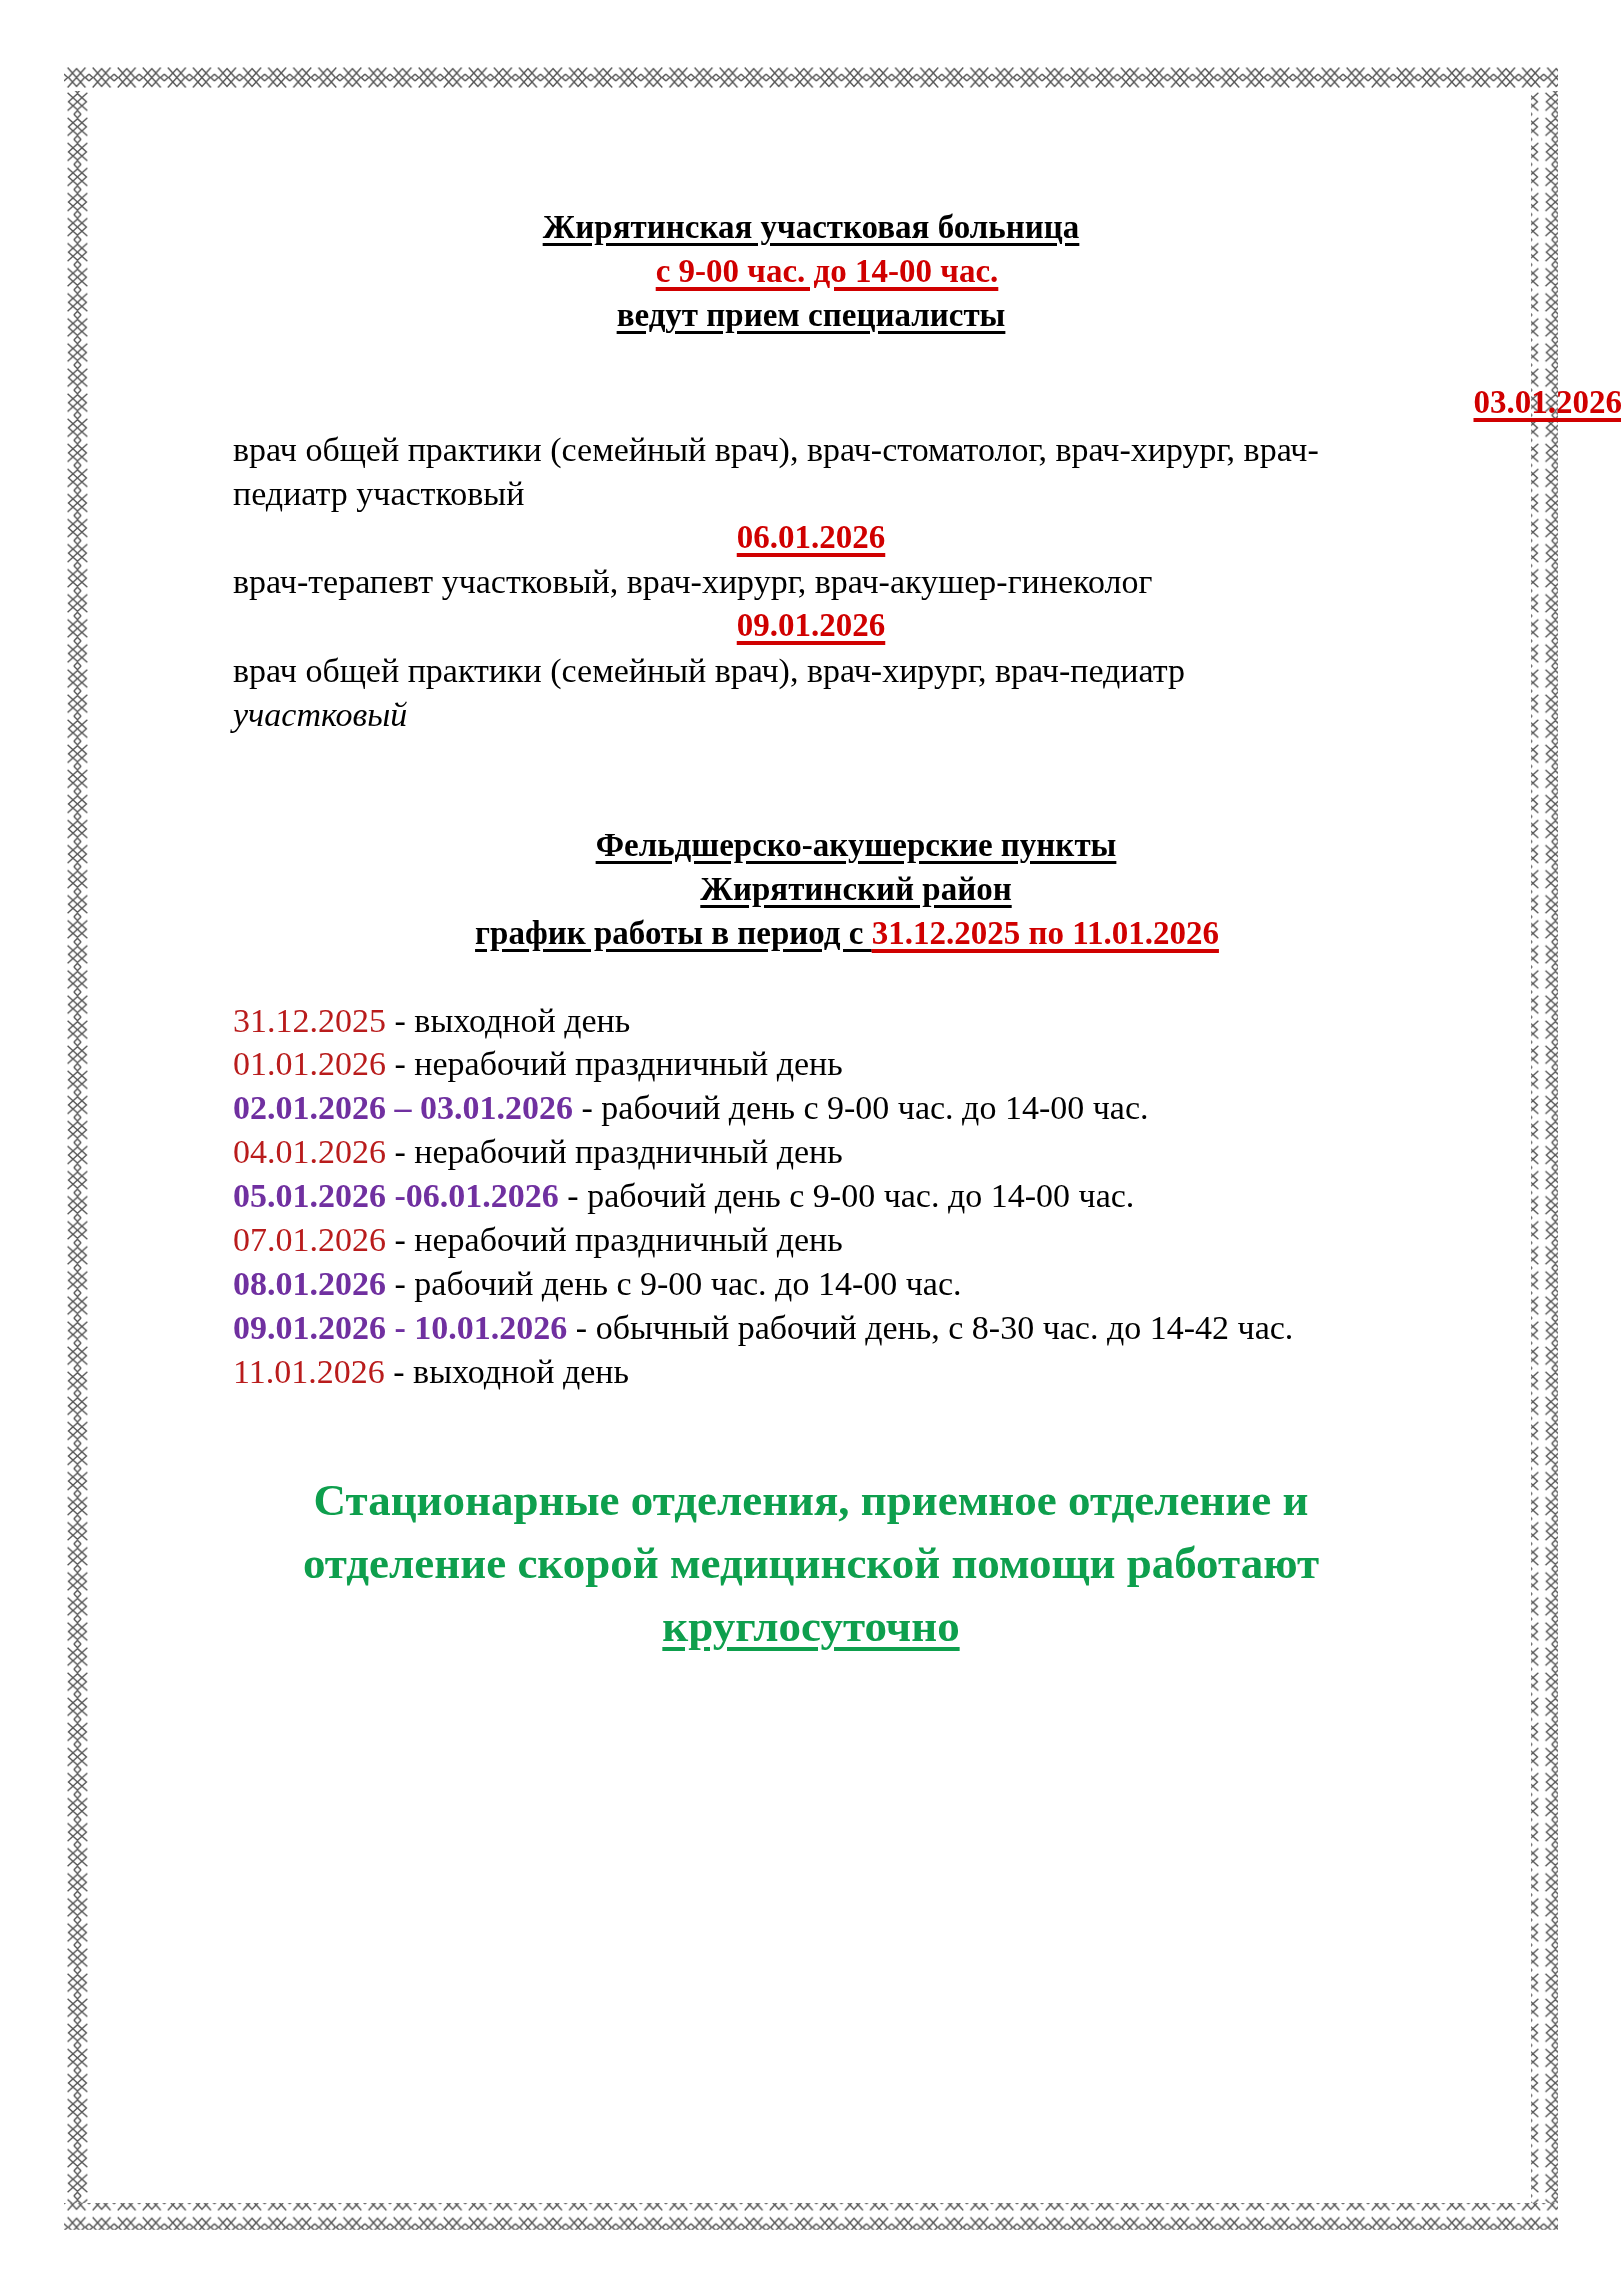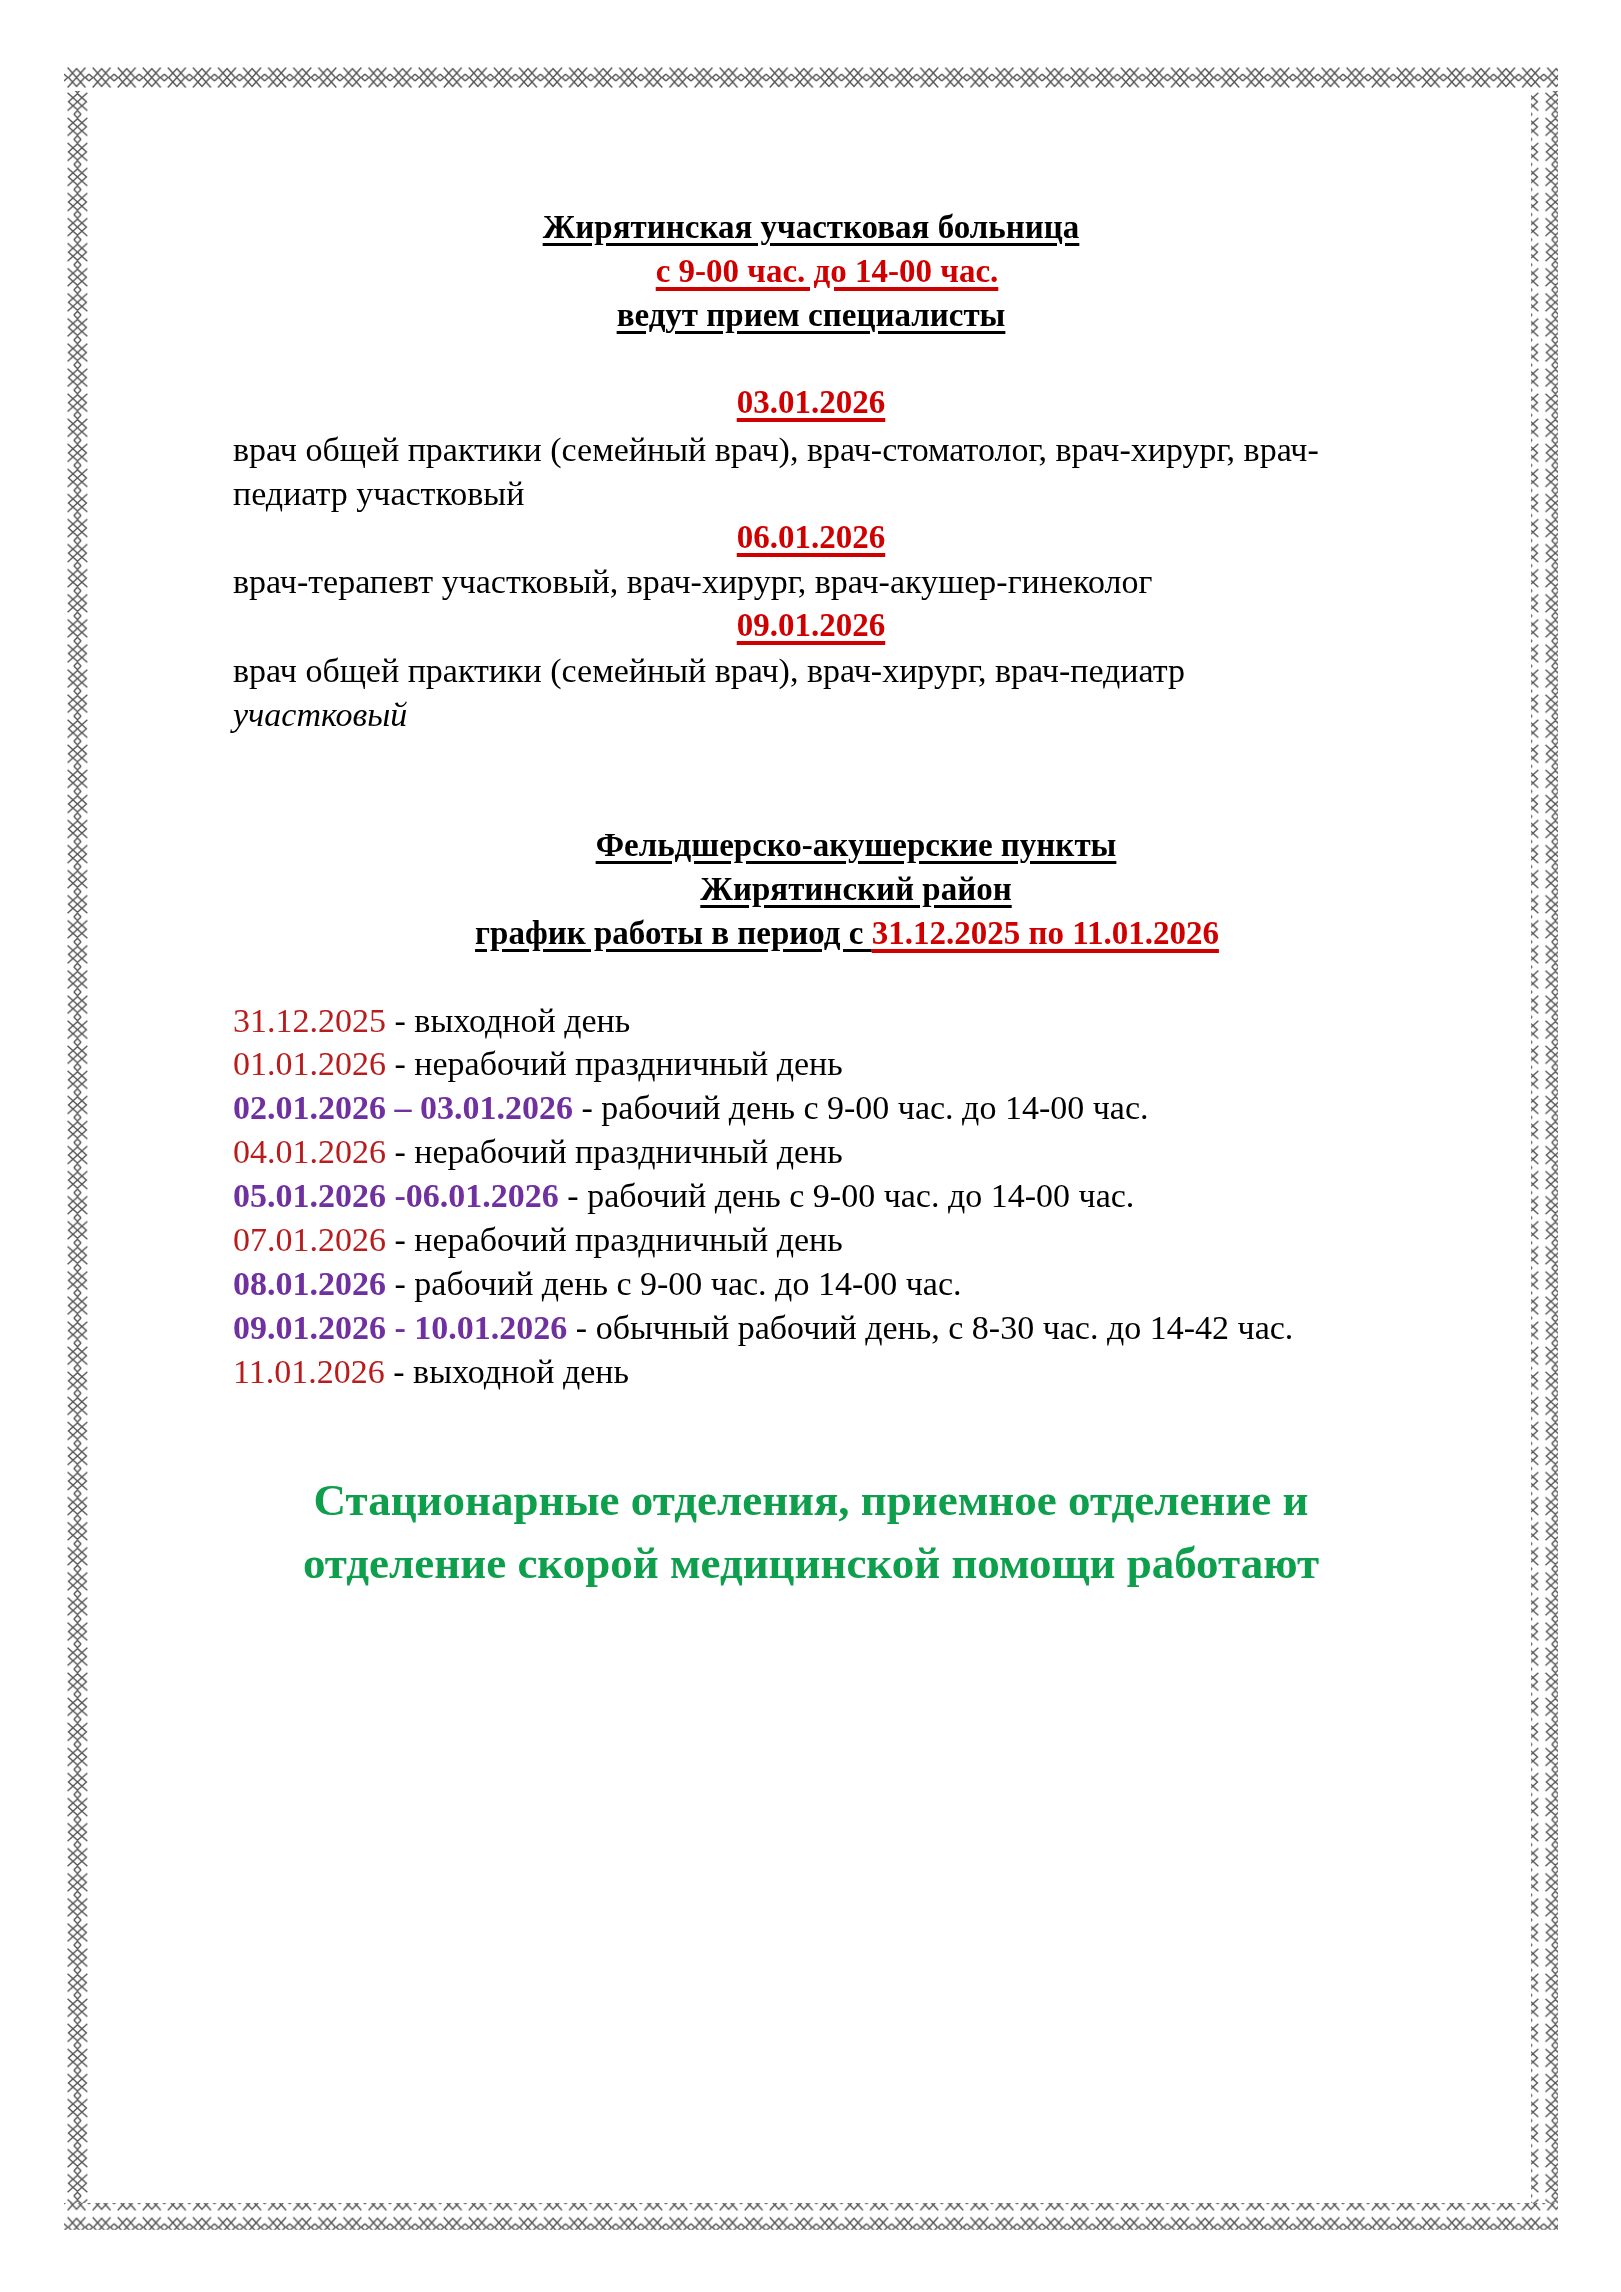--- a/index.html
+++ b/index.html
@@ -60,21 +60,21 @@
   <div class="hline h-bold" style="top:206px;">
     <span class="u">Жирятинская участковая больница</span>
   </div>
   <div class="hline h-bold" style="top:250px;padding-left:16px;">
     <span class="red-u">с 9-00 час. до 14-00 час.</span>
   </div>
   <div class="hline h-bold" style="top:294px;">
     <span class="u">ведут прием специалисты</span>
   </div>
 
-  <div class="hline h-bold" style="top:381px;">
+  <div class="hline h-bold" style="top:381px;text-align:right;">
     <span class="red-u">03.01.2026</span>
   </div>
   <div class="block body-line" style="top:428px;">врач общей практики (семейный врач), врач-стоматолог, врач-хирург, врач-</div>
   <div class="block body-line" style="top:472px;">педиатр участковый</div>
 
   <div class="hline h-bold" style="top:516px;">
     <span class="red-u">06.01.2026</span>
   </div>
   <div class="block body-line" style="top:560px;">врач-терапевт участковый, врач-хирург, врач-акушер-гинеколог</div>
 
@@ -118,16 +118,17 @@
   <div class="sched-line" style="top:1306px;text-align:right;">
     <span class="purple">09.01.2026 - 10.01.2026</span><span> - обычный рабочий день, с 8-30 час. до 14-42 час.</span>
   </div>
   <div class="sched-line" style="top:1350px;">
     <span class="date-red">11.01.2026</span><span> - выходной день</span>
   </div>
 
   <div class="green-block">
     <div>Стационарные отделения, приемное отделение и</div>
     <div>отделение скорой медицинской помощи работают</div>
+    <div><span class="green-u">круглосуточно</span></div>
   </div>
 
 </div>
 
 
 </body></html>

